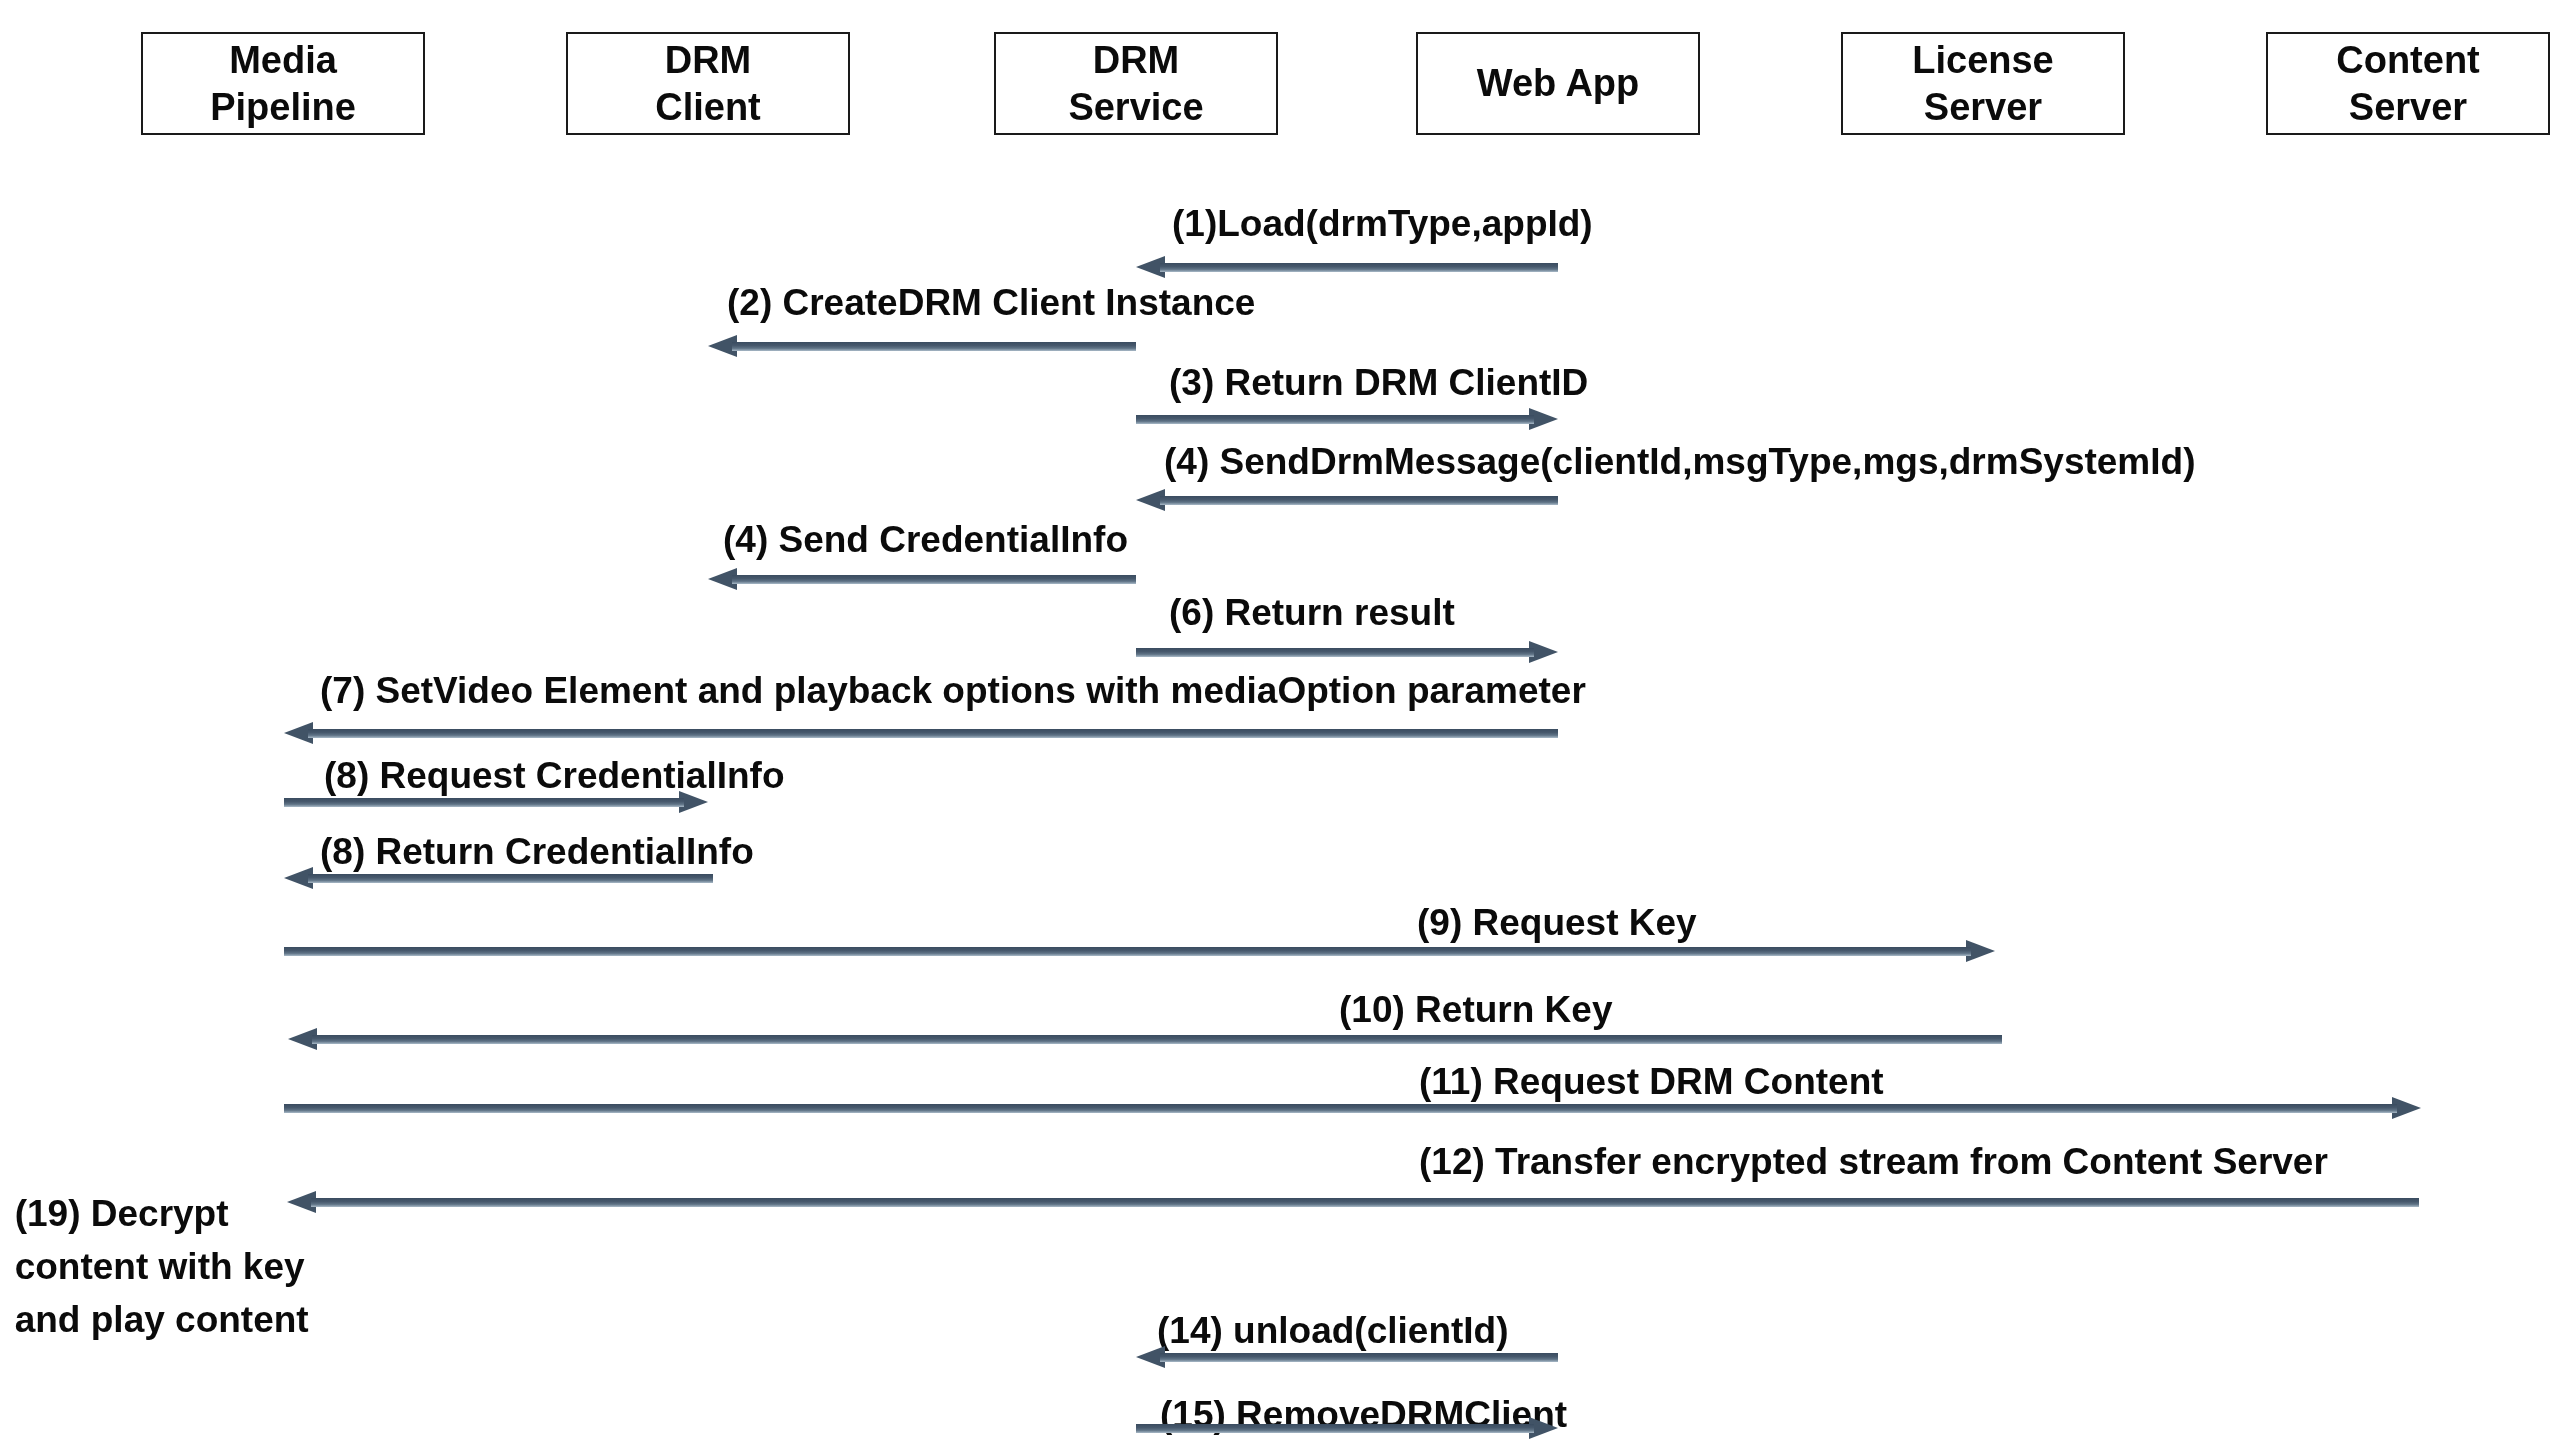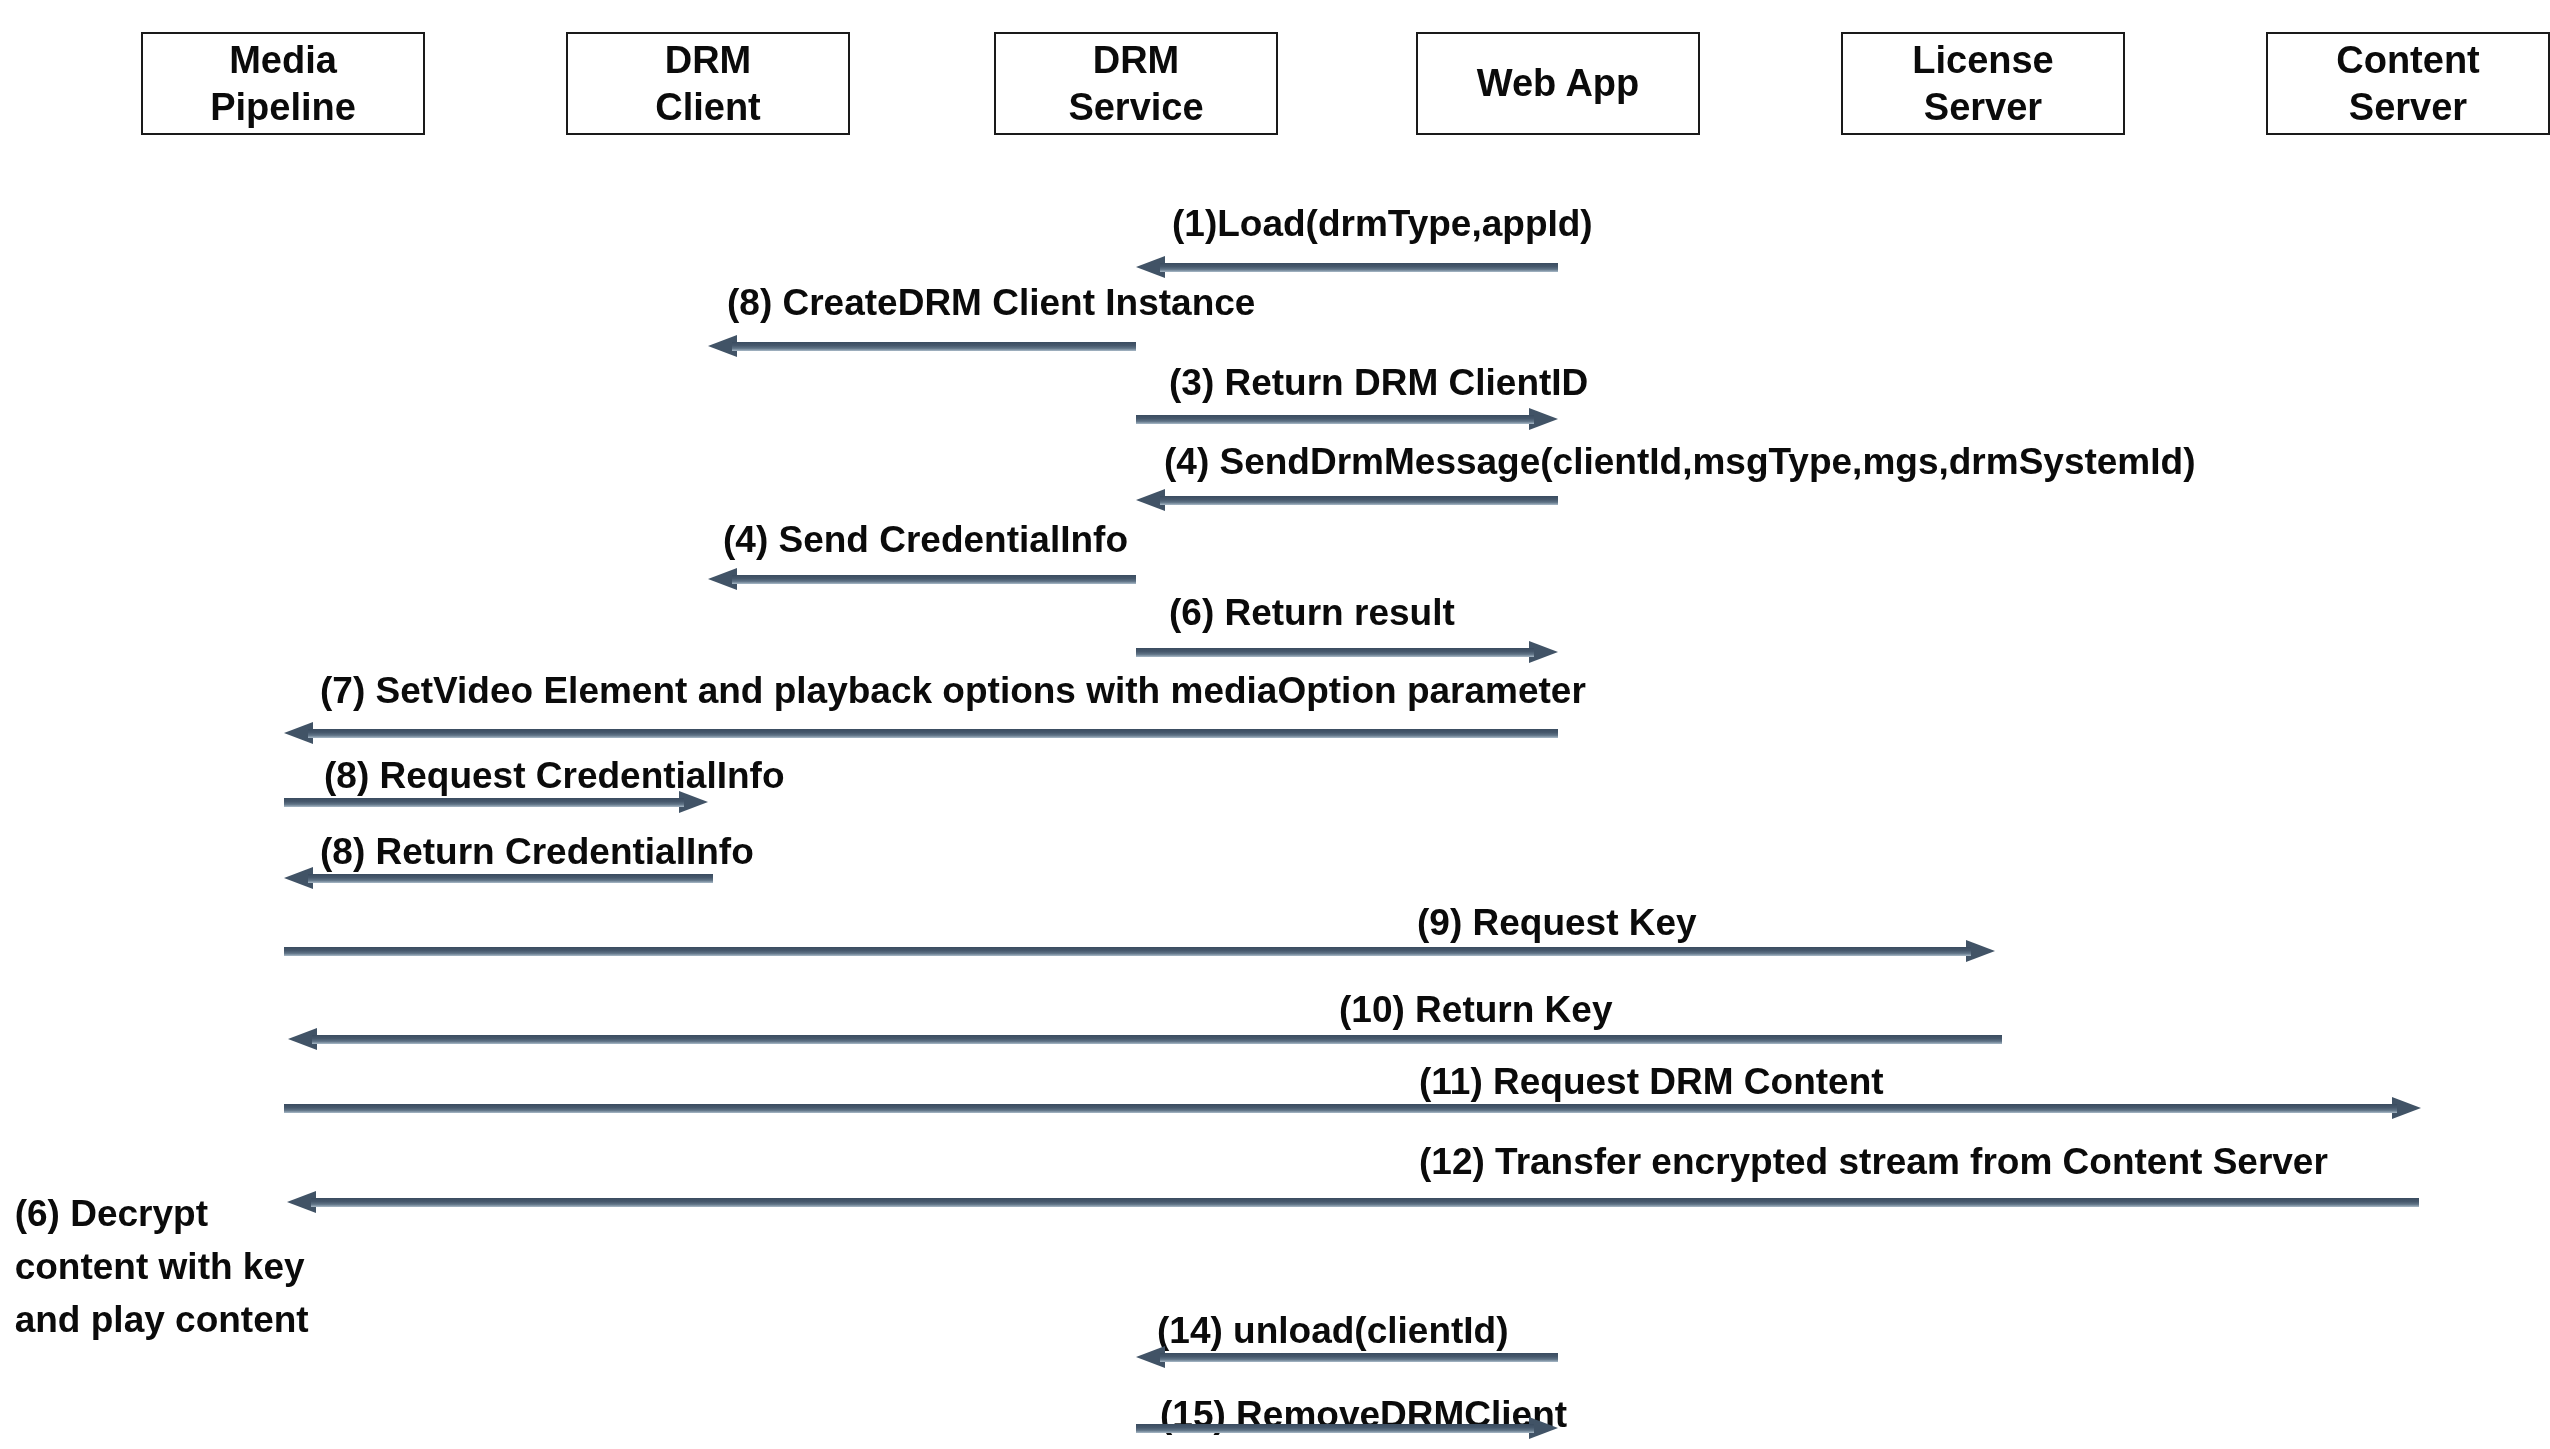--- a/index.html
+++ b/index.html
@@ -69,21 +69,21 @@
     <span>Content</span>
     <span>Server</span>
   </div>
 
   <div class="msg-label" style="left:1172px;top:190px">(1)Load(drmType,appId)</div>
   <div class="arrow left" style="left:1136px;top:244px;width:422px">
     <div class="head"></div>
     <div class="shaft"></div>
   </div>
 
-  <div class="msg-label" style="left:727px;top:269px">(8) CreateDRM Client Instance</div>
+  <div class="msg-label" style="left:727px;top:269px">(2) CreateDRM Client Instance</div>
   <div class="arrow left" style="left:708px;top:323px;width:428px">
     <div class="head"></div>
     <div class="shaft"></div>
   </div>
 
   <div class="msg-label" style="left:1169px;top:349px">(3) Return DRM ClientID</div>
   <div class="arrow right" style="left:1136px;top:396px;width:422px">
     <div class="head"></div>
     <div class="shaft"></div>
   </div>
@@ -141,21 +141,21 @@
     <div class="head"></div>
     <div class="shaft"></div>
   </div>
 
   <div class="msg-label" style="left:1419px;top:1128px">(12) Transfer encrypted stream from Content Server</div>
   <div class="arrow left" style="left:287px;top:1179px;width:2132px">
     <div class="head"></div>
     <div class="shaft"></div>
   </div>
 
-  <div class="note" style="left:14.7px;top:1175px;width:316px">(6) Decrypt content with key and play content</div>
+  <div class="note" style="left:14.7px;top:1175px;width:316px">(19) Decrypt content with key and play content</div>
 
   <div class="msg-label" style="left:1157px;top:1297px">(14) unload(clientId)</div>
   <div class="arrow left" style="left:1136px;top:1334px;width:422px">
     <div class="head"></div>
     <div class="shaft"></div>
   </div>
 
   <div class="msg-label" style="left:1160px;top:1381px">(15) RemoveDRMClient</div>
   <div class="arrow right" style="left:1136px;top:1405px;width:422px">
     <div class="head"></div>

